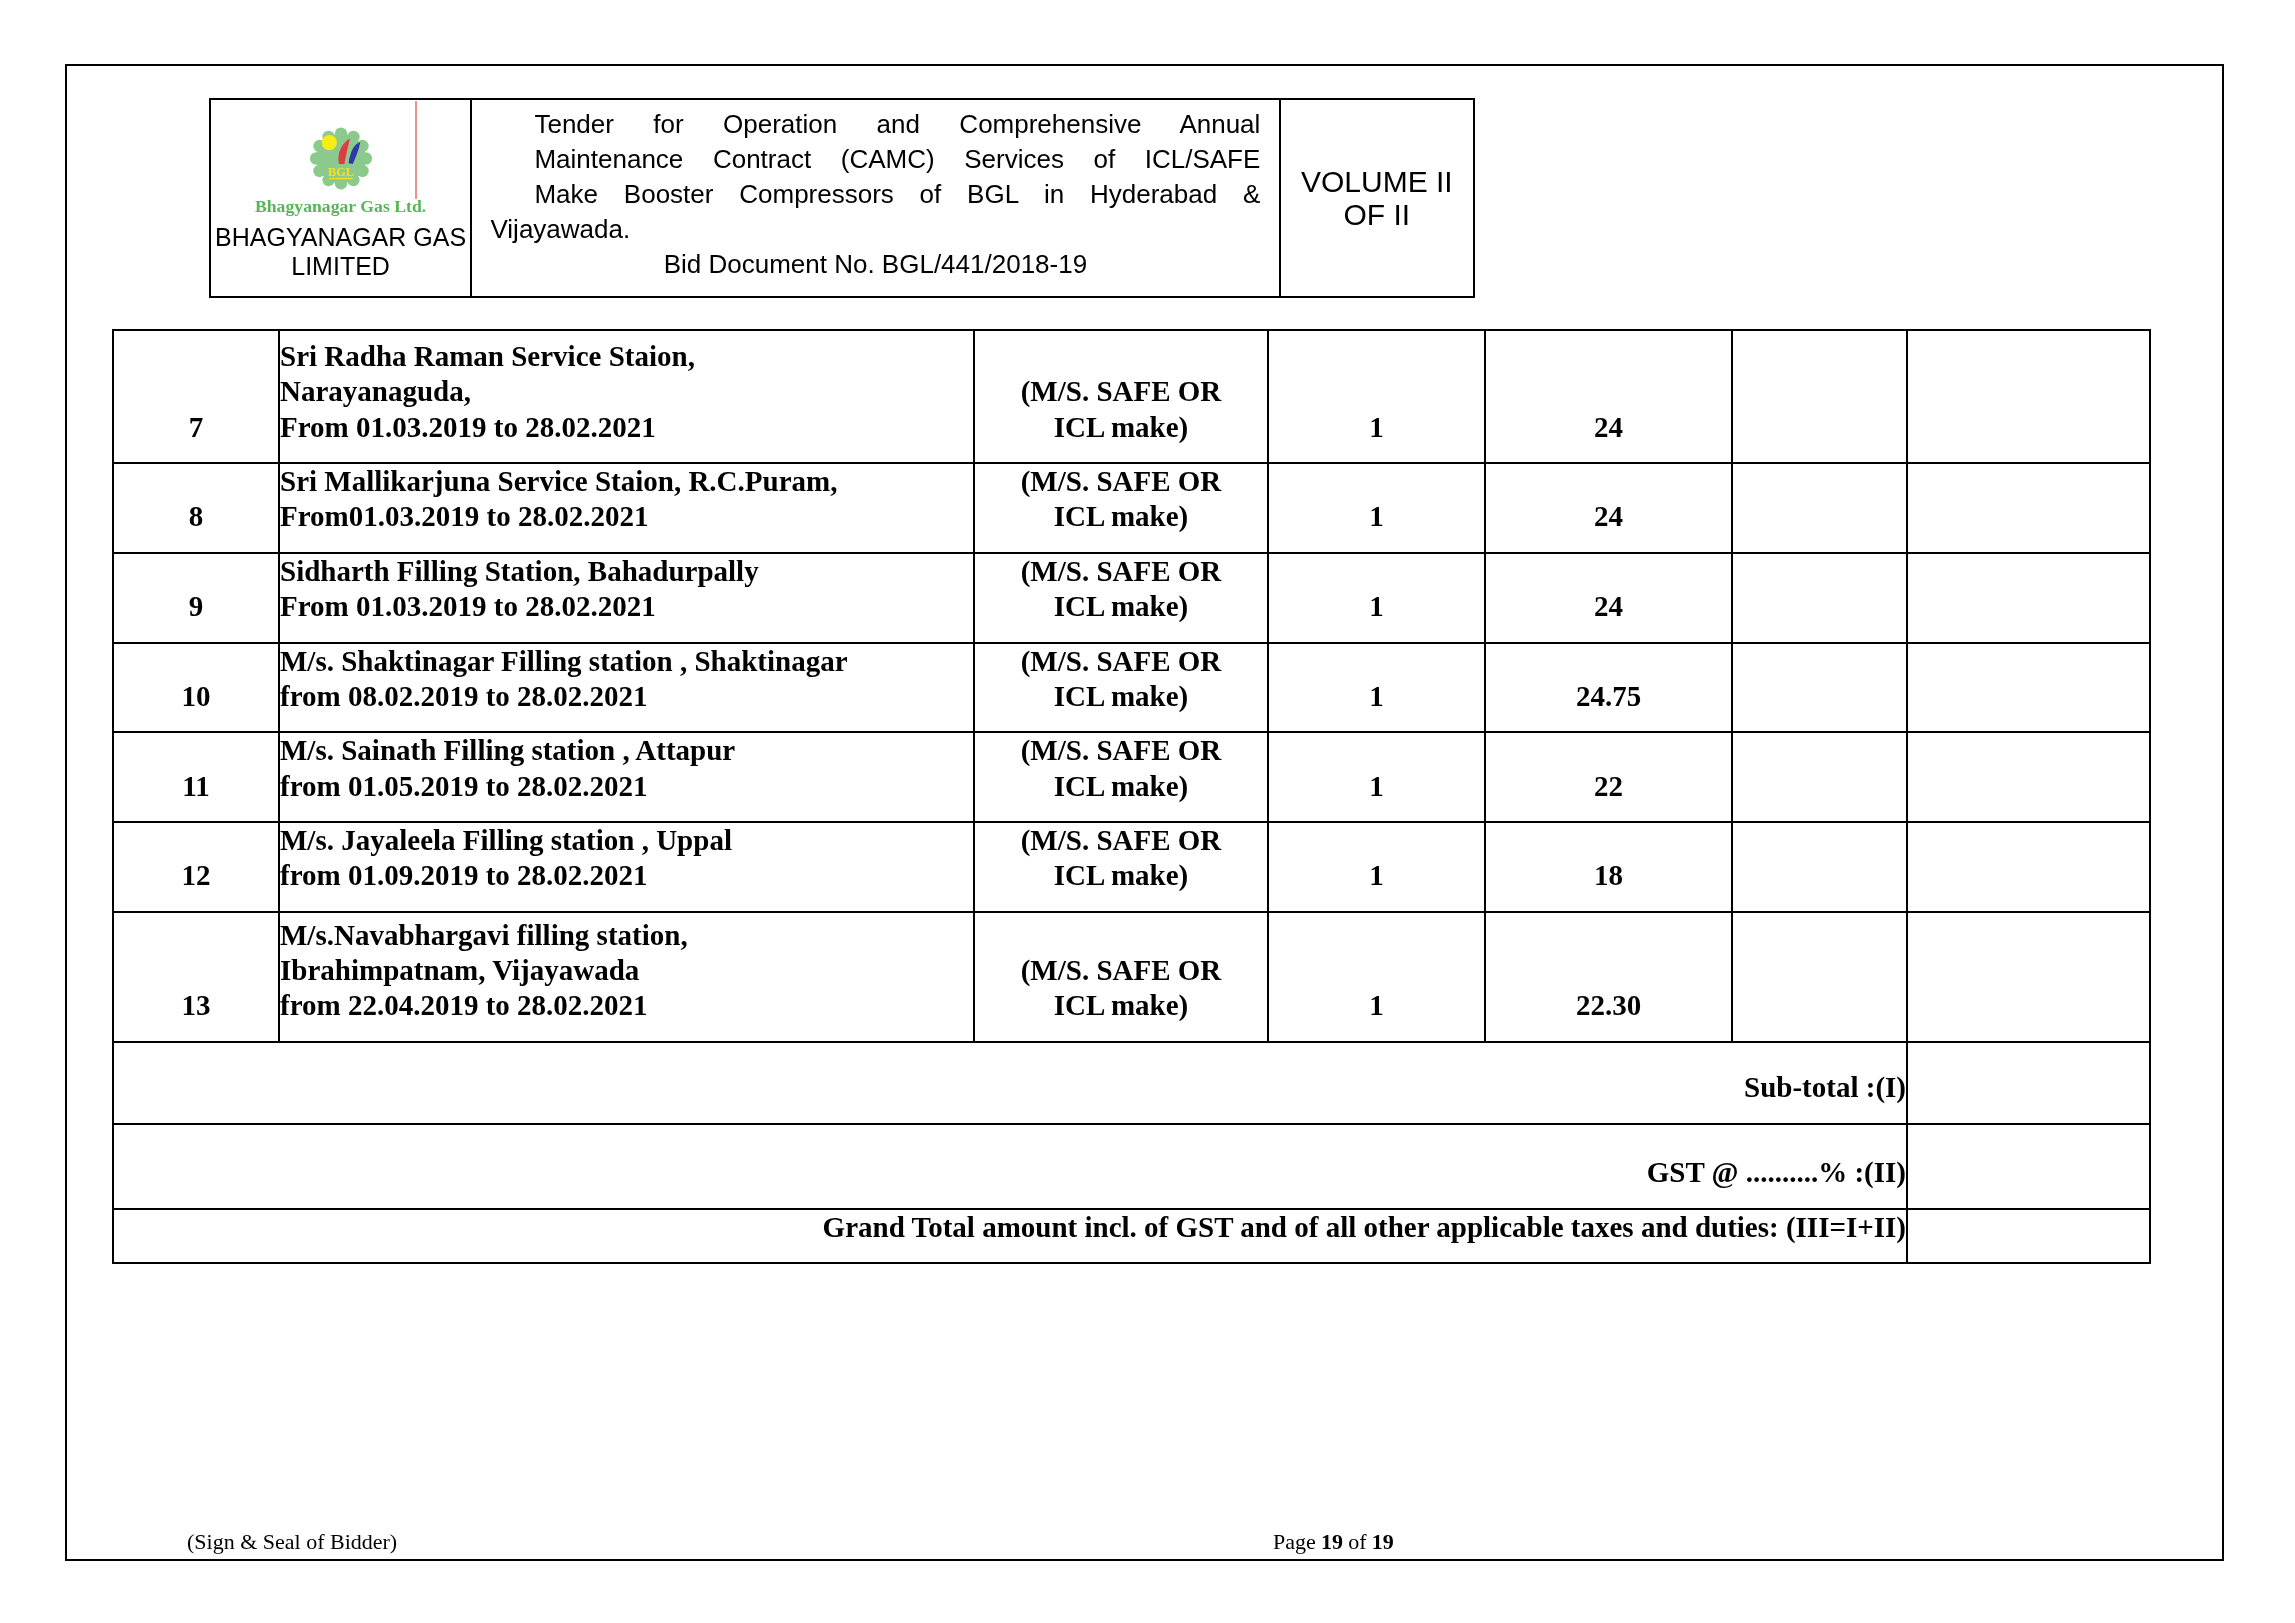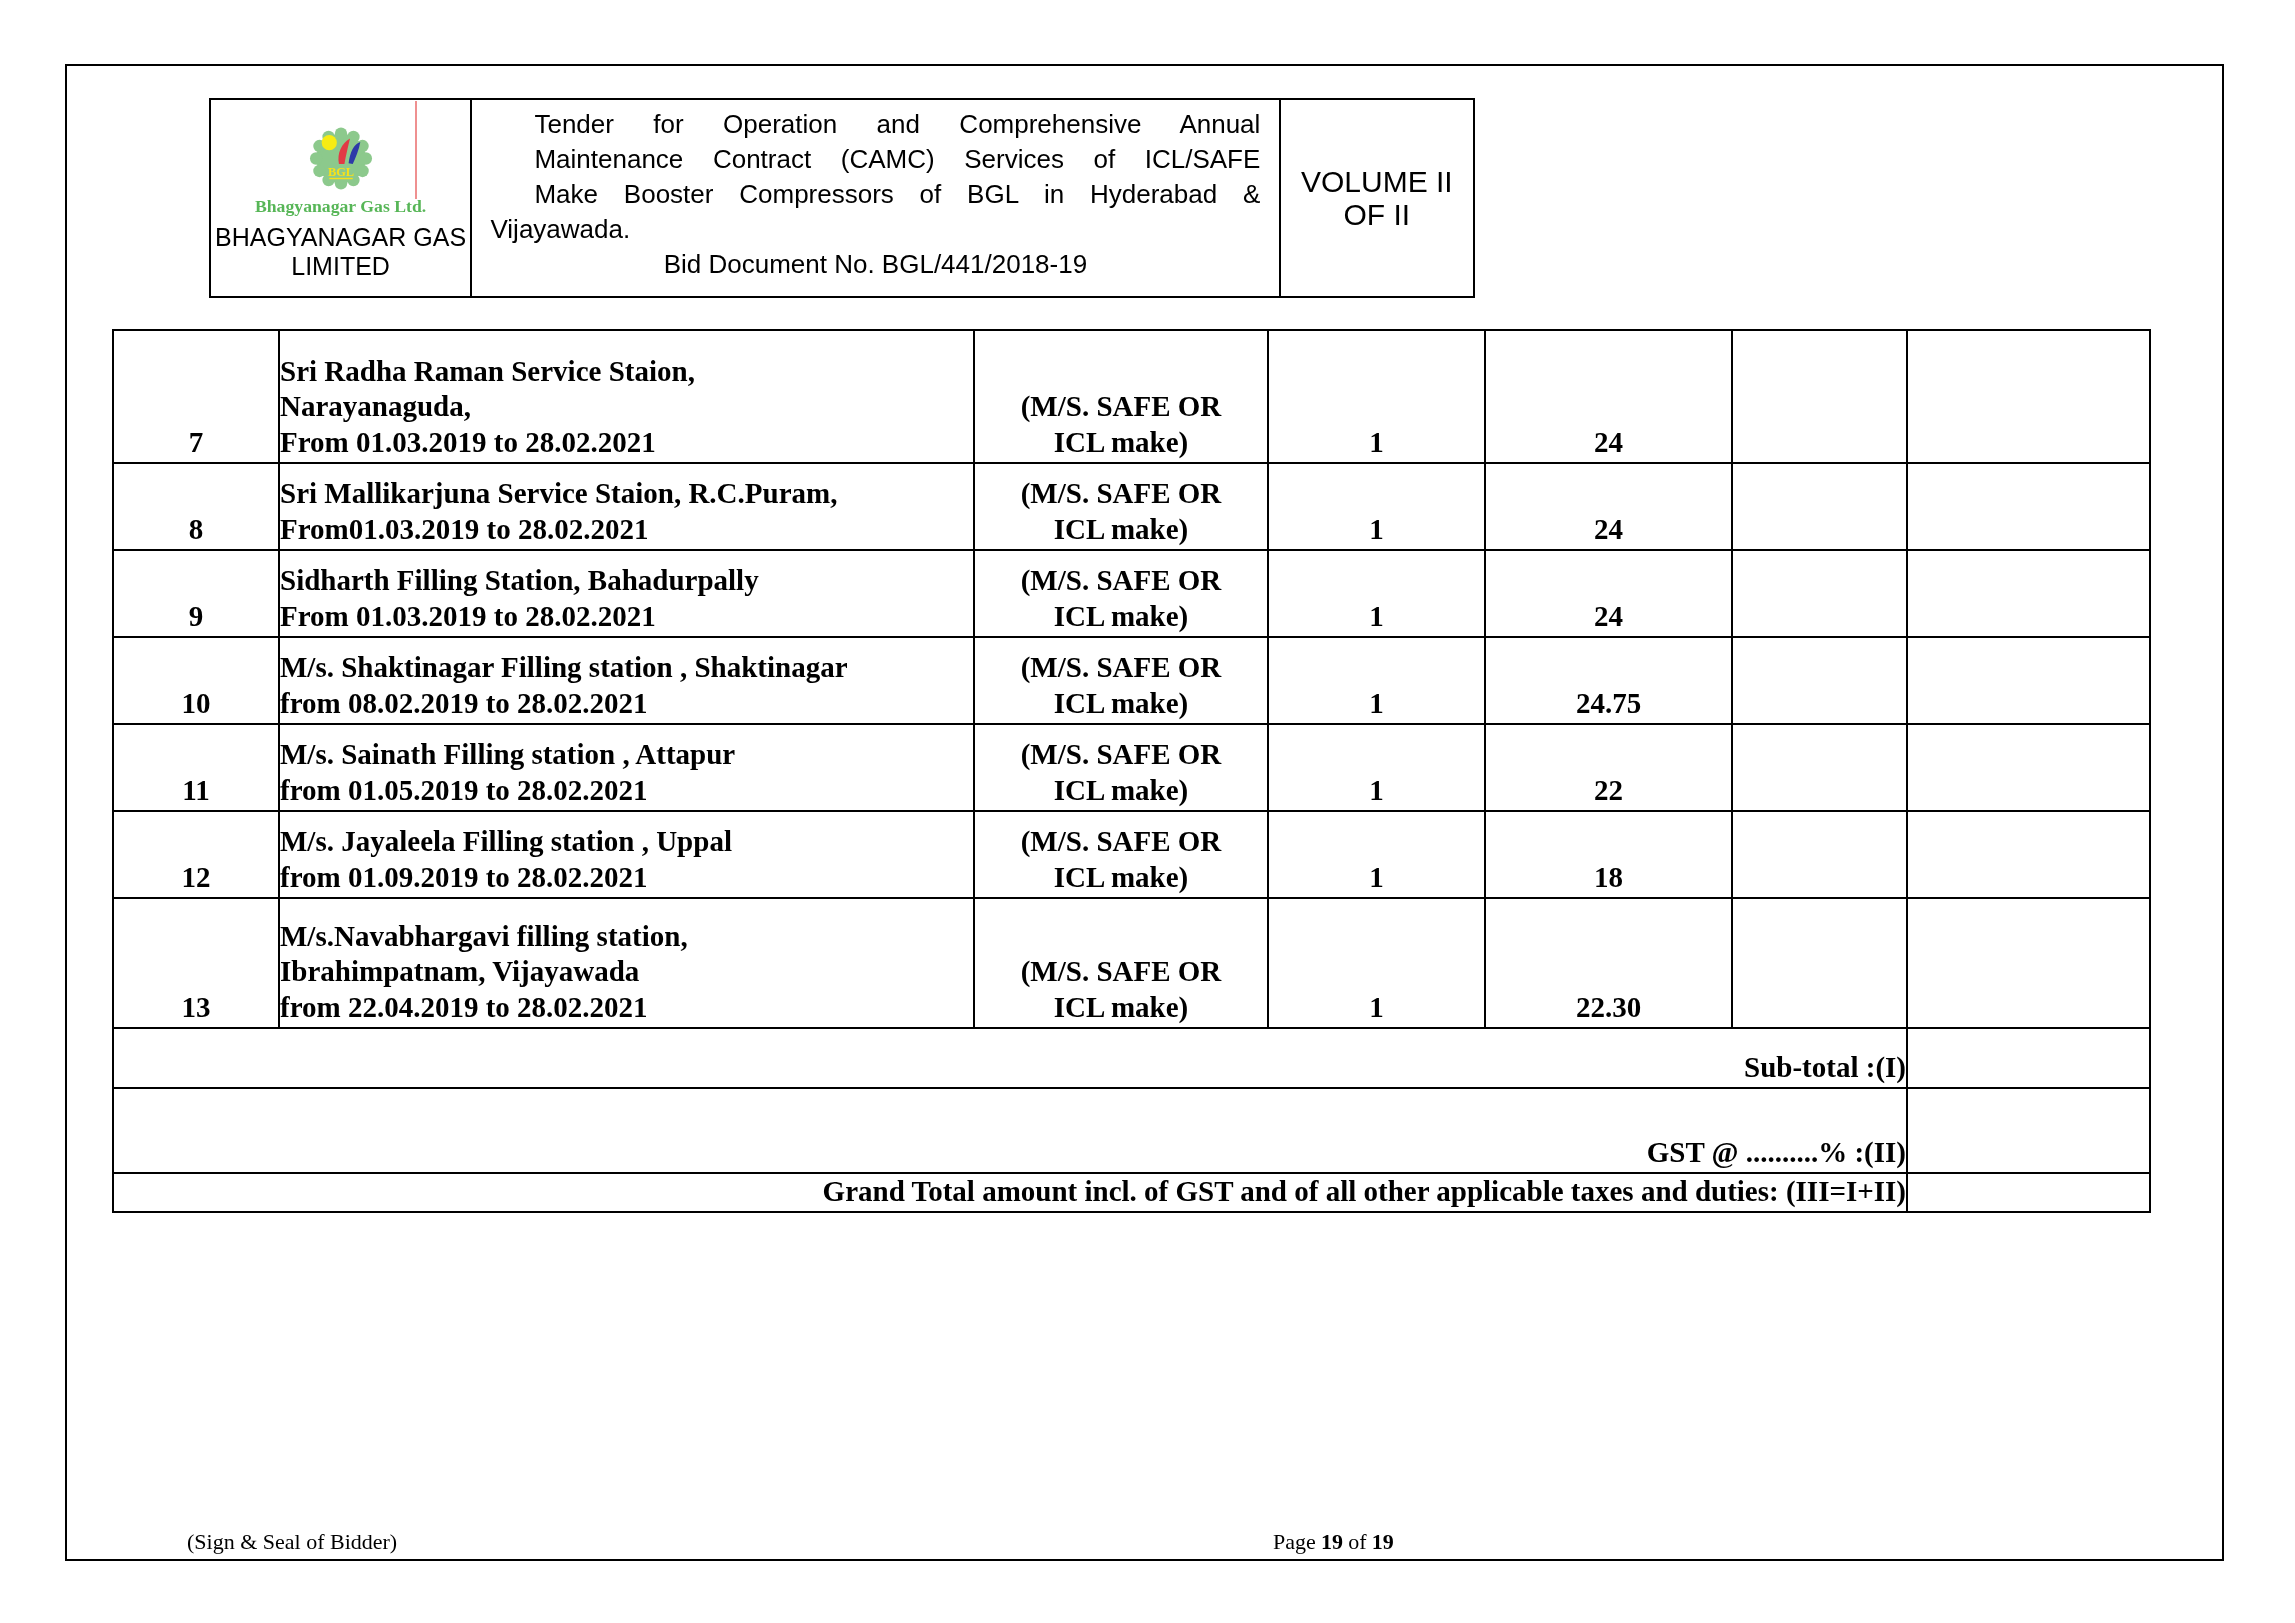--- a/index.html
+++ b/index.html
@@ -30,23 +30,23 @@
   .pink-line{position:absolute;left:204px;top:1.3px;width:2px;height:98px;background:#ef9090;}
 
   
   table.main{position:absolute;left:112px;top:329px;width:2038px;border-collapse:collapse;
              table-layout:fixed;background:#fff;}
   table.main{border:2.6px solid #000;}
   table.main td{border-left:2px solid #000;border-right:2px solid #000;
                 border-top:2.6px solid #000;border-bottom:2.6px solid #000;
                 font-family:"Liberation Serif", serif;font-weight:700;
                 font-size:29px;line-height:1.22;vertical-align:bottom;
-                padding:0 0 2px 0;box-sizing:border-box;overflow:hidden;}
+                padding:0 0 17px 0;box-sizing:border-box;overflow:hidden;}
   .r-7{height:133px;}  .r-m{height:87px;} .r-13{height:130px;}
-  .r-sub{height:60px;} .r-gst{height:85px;} .r-grand{height:37px;}
+  .r-sub{height:82px;} .r-gst{height:85px;} .r-grand{height:37px;}
   .c-sno{text-align:center;}
   .c-station{text-align:left;padding-left:16.4px;padding-right:7.9px;white-space:pre-line;}
   .c-make{text-align:center;white-space:pre-line;}
   .c-num{text-align:center;}
   .c-total-label{text-align:right;padding-right:10.5px;vertical-align:bottom;}
   .c-grand{text-align:right;padding-right:10.5px;padding-bottom:2.6px;line-height:1.05;}
 
   
   .footer-sign{position:absolute;left:187px;top:1529px;font-family:"Liberation Serif", serif;
                font-size:22px;}

